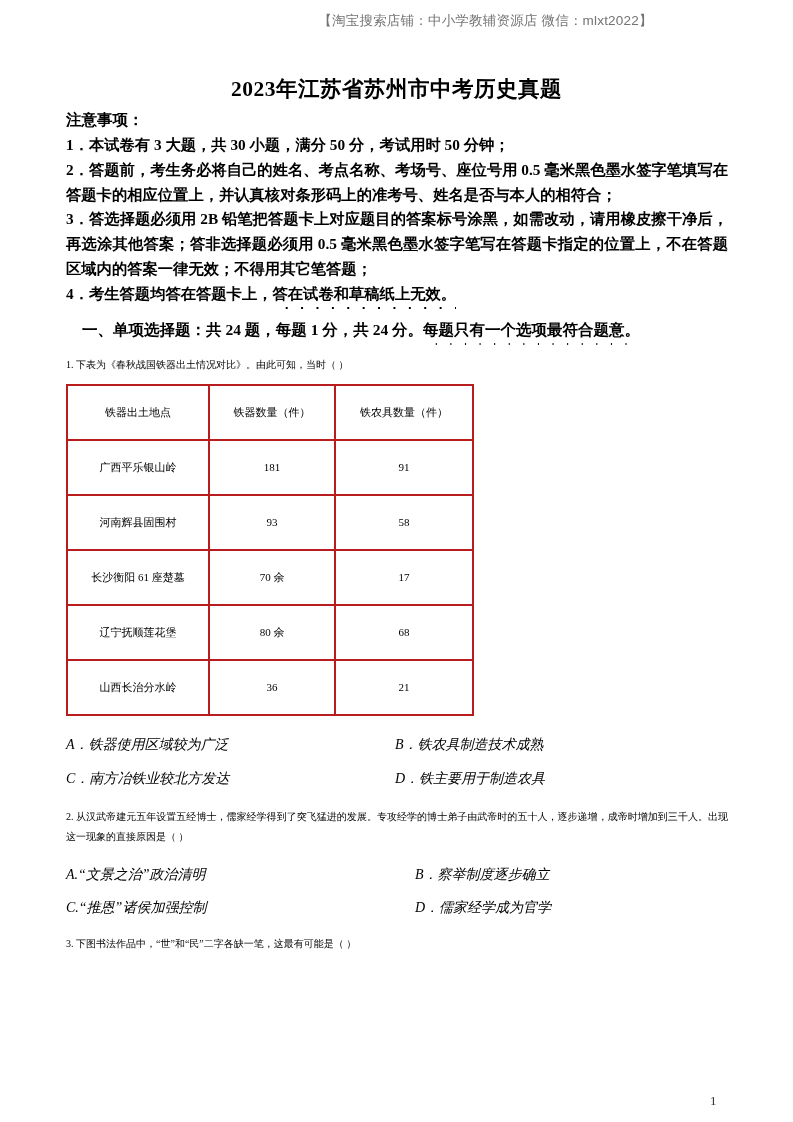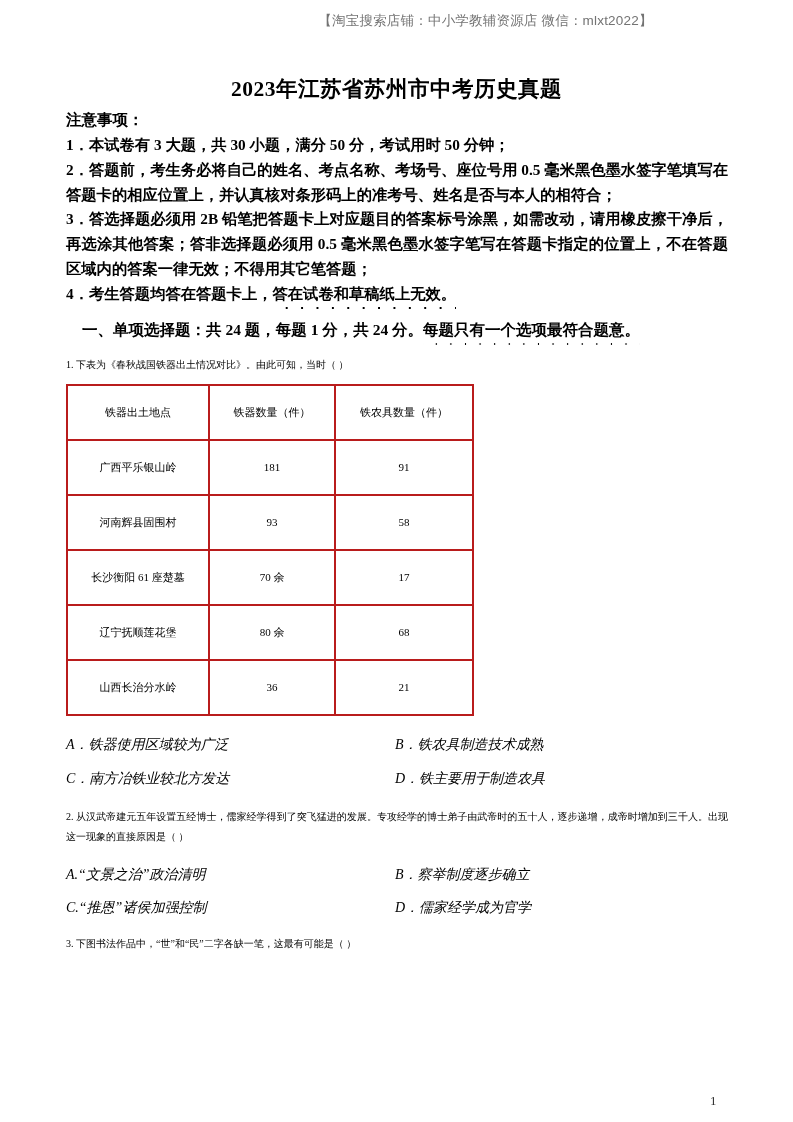--- a/index.html
+++ b/index.html
@@ -131,21 +131,21 @@
     display: flex;
     font-size: 14px;
     line-height: 1.9;
     margin-bottom: 8px;
     font-style: italic;
   }
   .opt-row:last-child { margin-bottom: 0; }
   .opt-a, .opt-c { width: 329px; flex: 0 0 329px; }
   .opt-b, .opt-d { flex: 1 1 auto; }
 
-  .opt-row.tight { margin-bottom: 6px; }
+  .opt-row.tight { margin-bottom: 6px; gap: 20px; }
 
   
   .page-number {
     position: absolute;
     left: 710px;
     top: 1093px;
     font-size: 13px;
     color: #333333;
   }
 </style>

